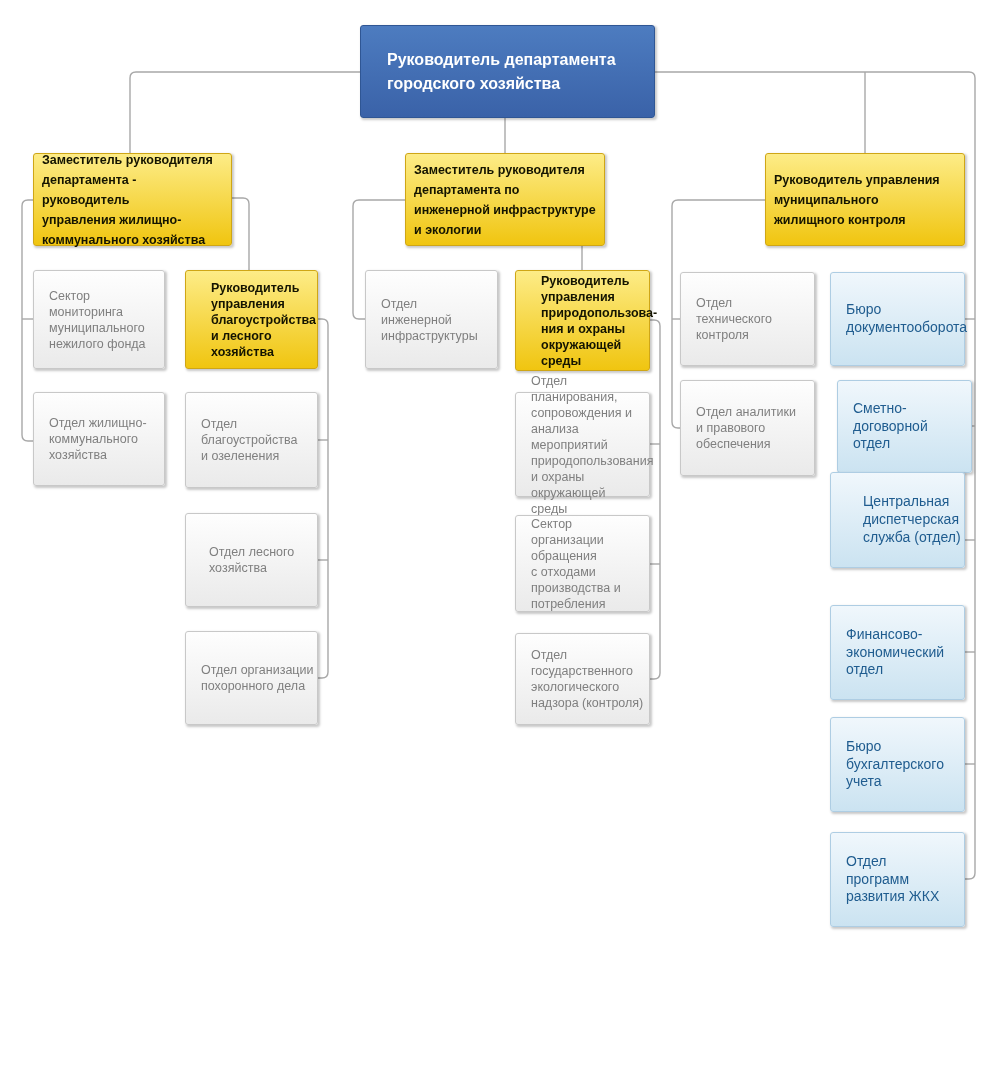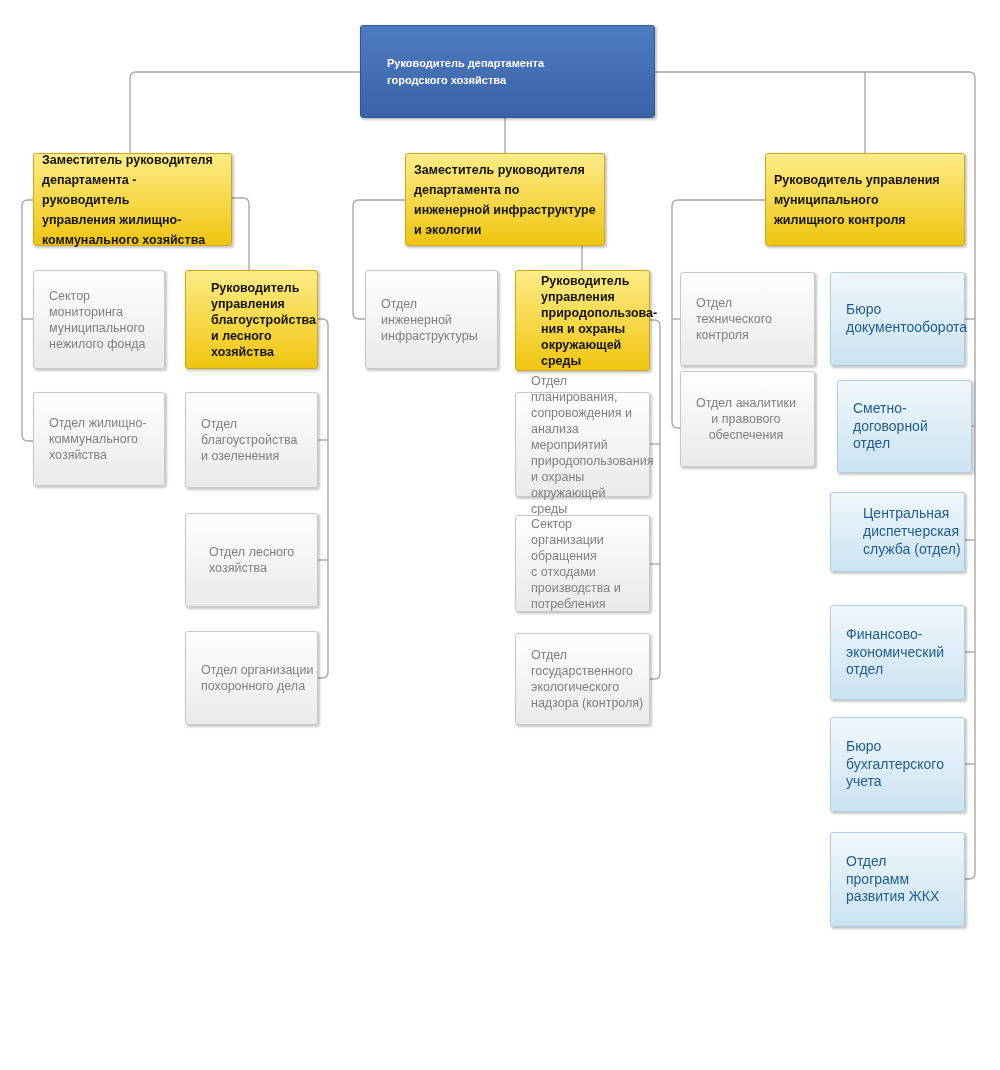--- a/index.html
+++ b/index.html
@@ -28,21 +28,21 @@
   .node-label {
     white-space: pre-line;
     display: block;
   }
   
   .node-root {
     background: linear-gradient(180deg, #4d7cc0 0%, #3a62a8 100%);
     border: 1px solid #2f5694;
     color: #ffffff;
     font-weight: bold;
-    font-size: 11px;
+    font-size: 16px;
     line-height: 1.5;
     padding-left: 26px;
   }
   
   .node-manager {
     background: linear-gradient(180deg, #fdec87 0%, #f0c510 100%);
     border: 1px solid #cfa616;
     color: #141400;
     font-weight: bold;
   }
@@ -208,37 +208,37 @@
 экологического
 надзора (контроля)</span>
   </div>
 
   <div class="node node-unit" style="left:680px; top:272px; width:135px; height:94px;">
     <span class="node-label">Отдел
 технического
 контроля</span>
   </div>
 
-  <div class="node node-unit" style="left:680px; top:371px; width:135px; height:96px;text-align:center;">
+  <div class="node node-unit" style="left:680px; top:380px; width:135px; height:96px;">
     <span class="node-label">Отдел аналитики
 и правового
 обеспечения</span>
   </div>
 
   <div class="node node-service" style="left:830px; top:272px; width:135px; height:94px;">
     <span class="node-label">Бюро
 документооборота</span>
   </div>
 
   <div class="node node-service" style="left:830px; top:380px; width:135px; height:93px;margin-left:7px;">
     <span class="node-label">Сметно-договорной
 отдел</span>
   </div>
 
-  <div class="node node-service" style="left:830px; top:492px; width:135px; height:80px;padding-left:32px;">
+  <div class="node node-service" style="left:830px; top:472px; width:135px; height:96px;padding-left:32px;">
     <span class="node-label">Центральная
 диспетчерская
 служба (отдел)</span>
   </div>
 
   <div class="node node-service" style="left:830px; top:605px; width:135px; height:95px;">
     <span class="node-label">Финансово-
 экономический
 отдел</span>
   </div>

